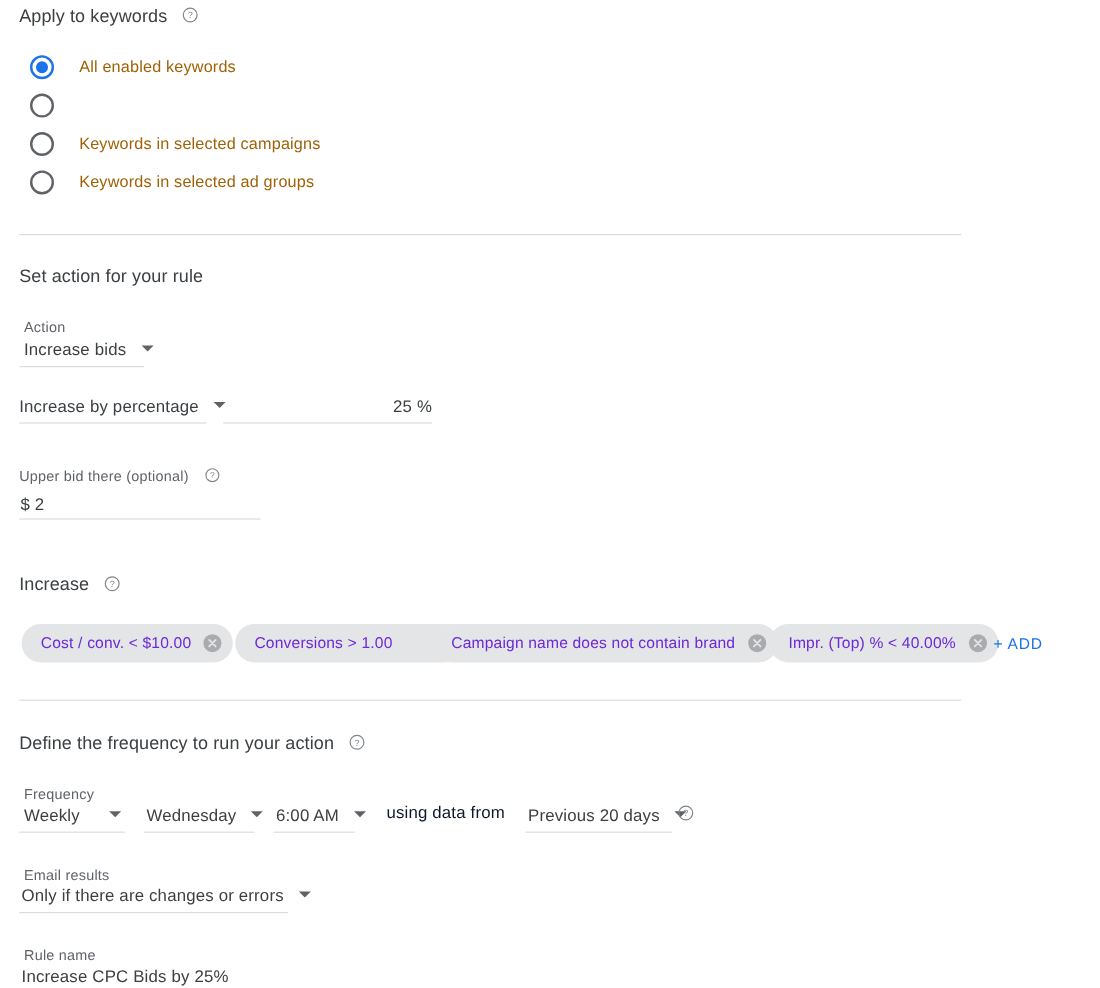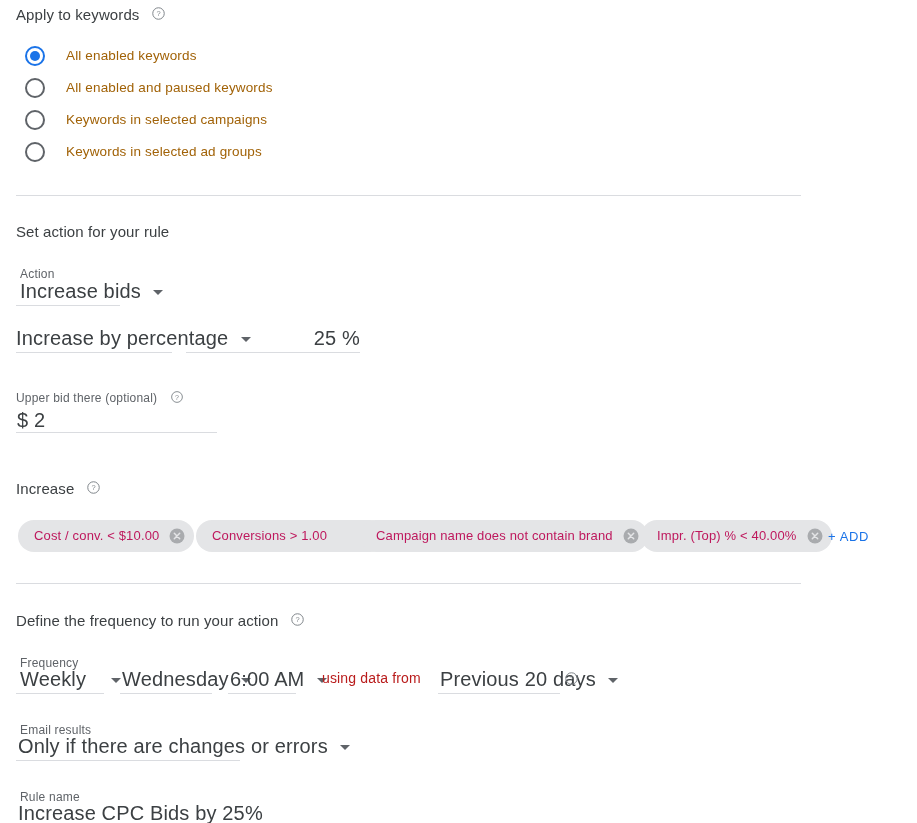--- a/index.html
+++ b/index.html
@@ -31,28 +31,28 @@
     display: inline-block;
     vertical-align: middle;
   }
   .field-label {
     font-size: 12px;
     color: #5f6368;
     letter-spacing: .2px;
     line-height: 14px;
   }
   .field-value {
-    font-size: 20px;
+    font-size: 14px;
     color: #3c4043;
     letter-spacing: .15px;
     line-height: 20px;
   }
   .plain-text {
     font-size: 14px;
-    color: #b91c1c;
+    color: #0f172a;
     letter-spacing: .15px;
   }
 
   
   .help-icon {
     display: inline-block;
     vertical-align: middle;
     width: 15px;
     height: 15px;
     position: relative;
@@ -142,21 +142,21 @@
     background: #e4e5e7;
     border-radius: 16px;
     display: flex;
     align-items: center;
     padding: 0 8px 0 16px;
     box-sizing: border-box;
     white-space: nowrap;
   }
   .chip-label {
     font-size: 13px;
-    color: #be185d;
+    color: #6d28d9;
     letter-spacing: .15px;
     line-height: 16px;
   }
   .chip-remove {
     width: 18px;
     height: 18px;
     margin-left: 9px;
     flex: 0 0 auto;
   }
   .chip-remove svg { display: block; }
@@ -189,21 +189,20 @@
     </span>
   </div>
 
   <div class="radio-row" style="top:46px;">
     <span class="radio checked"></span>
     <span class="radio-label">All enabled keywords</span>
   </div>
 
   <div class="radio-row" style="top:78px;">
     <span class="radio"></span>
-    <span class="radio-label">All enabled and paused keywords</span>
   </div>
 
   <div class="radio-row" style="top:110px;">
     <span class="radio"></span>
     <span class="radio-label">Keywords in selected campaigns</span>
   </div>
 
   <div class="radio-row" style="top:142px;">
     <span class="radio"></span>
     <span class="radio-label">Keywords in selected ad groups</span>

